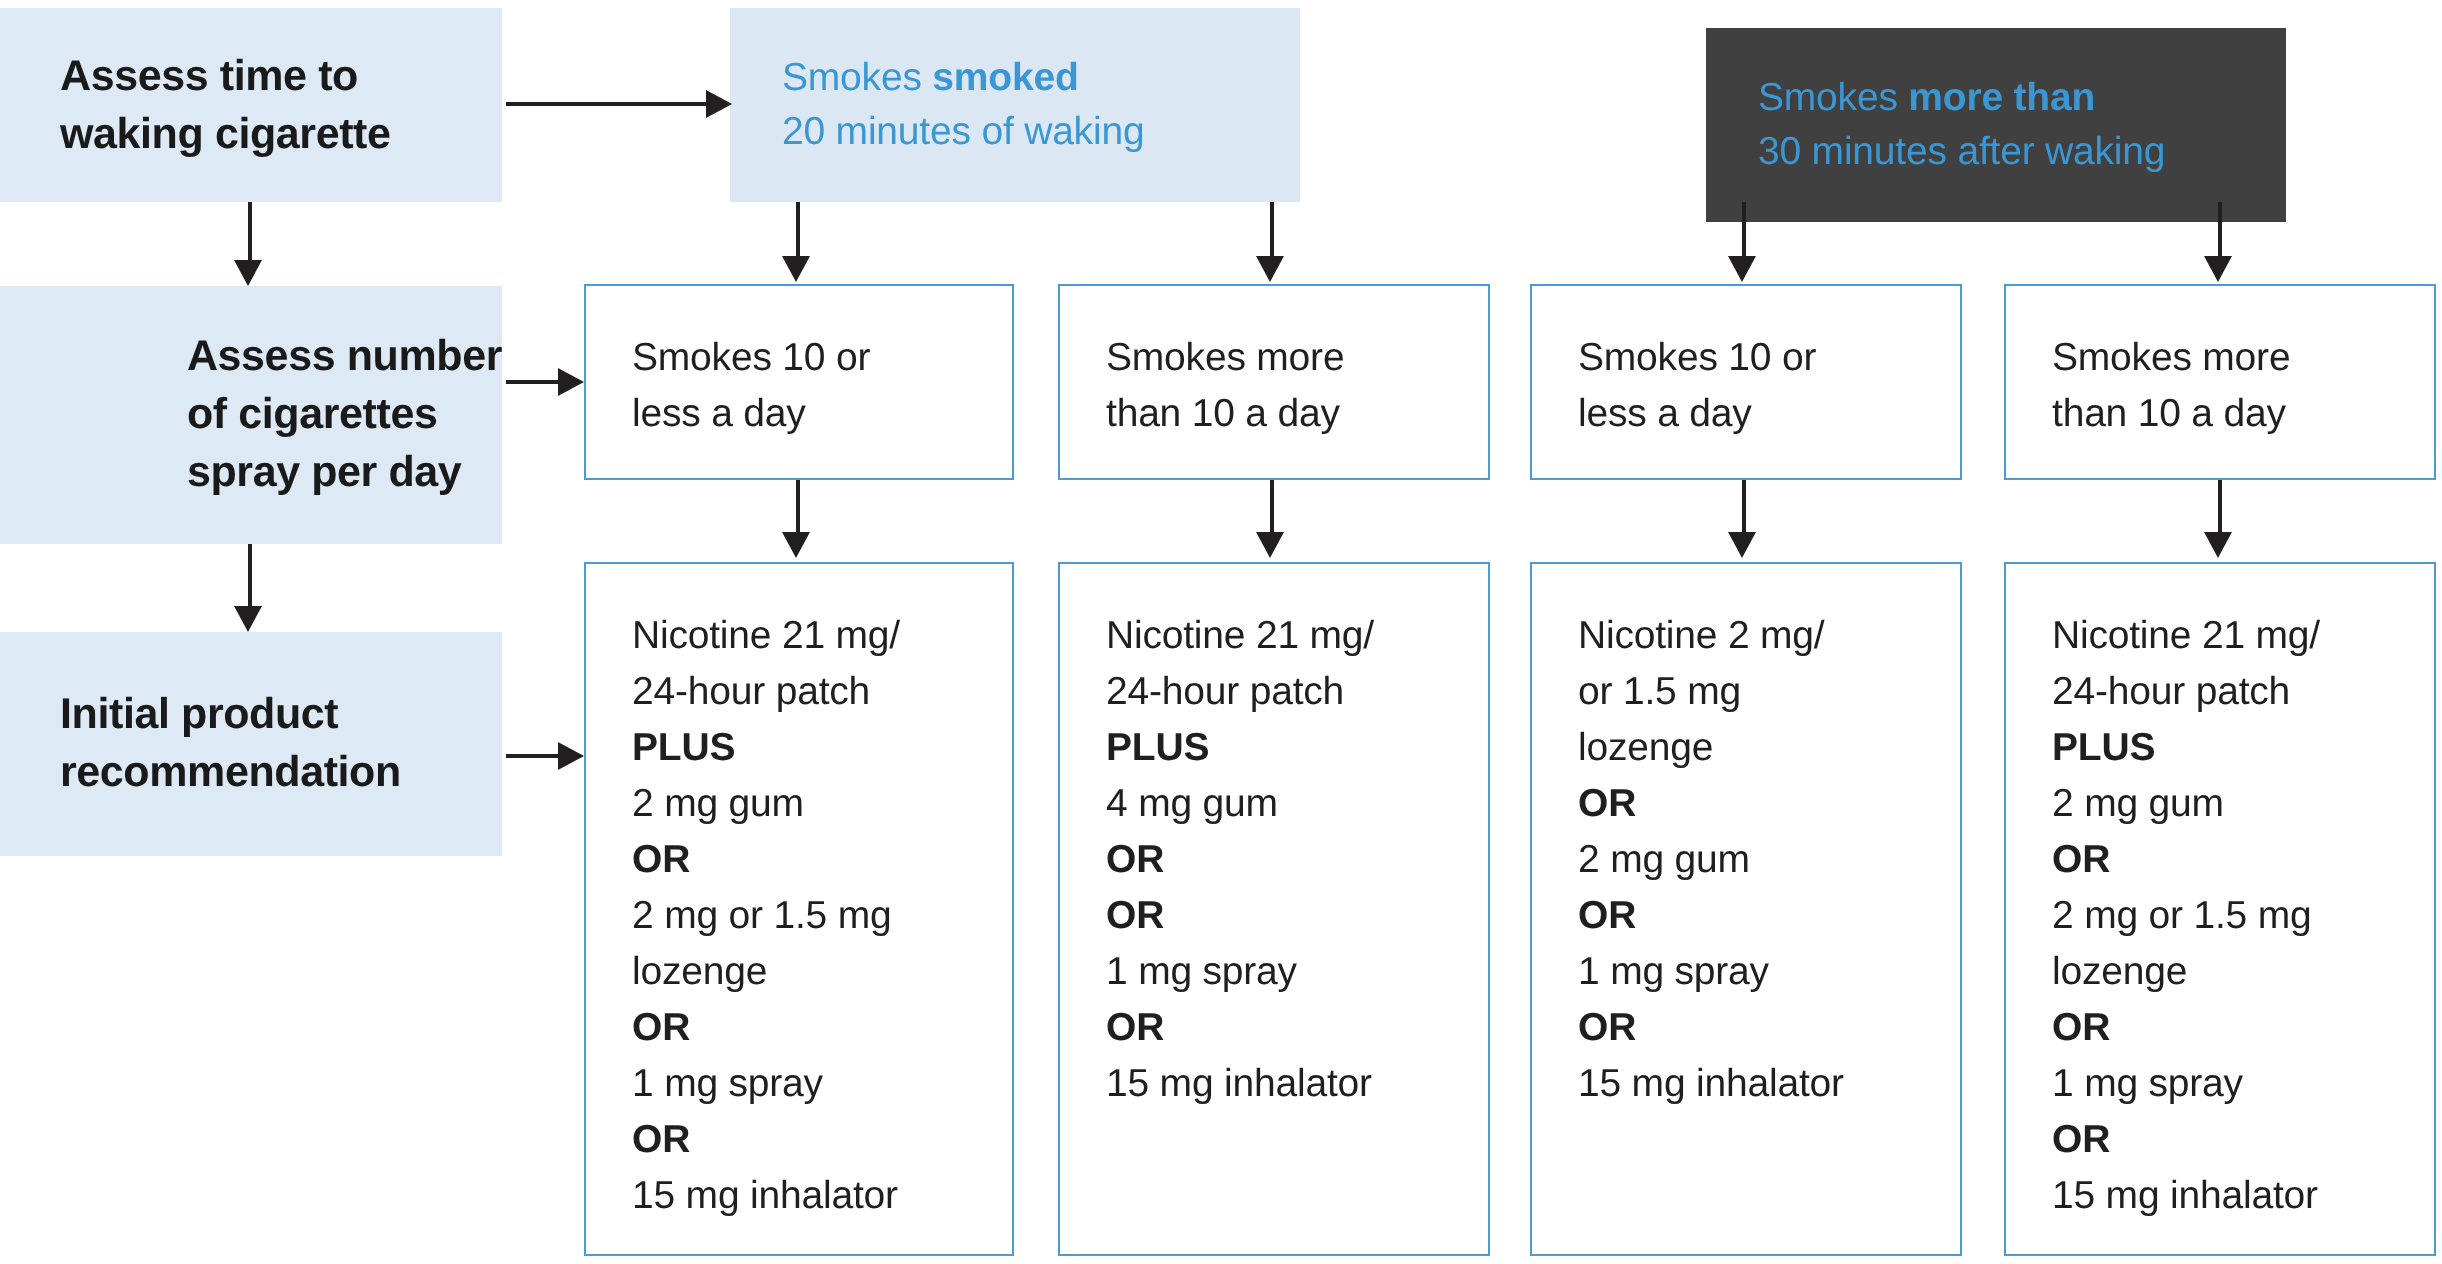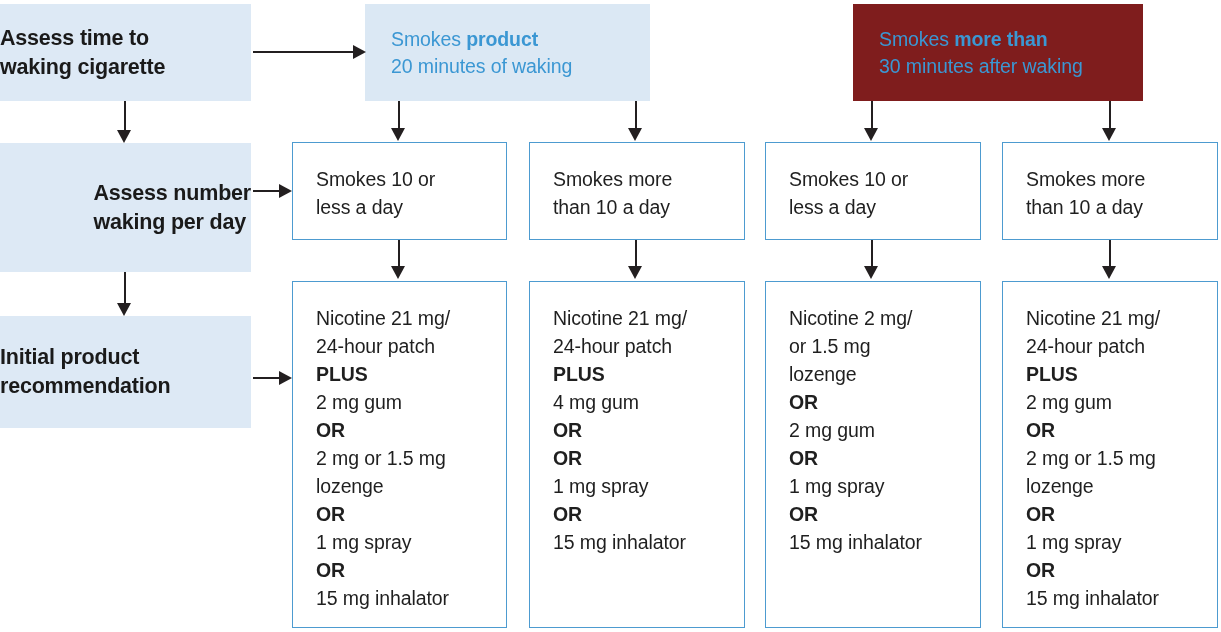--- a/index.html
+++ b/index.html
@@ -21,35 +21,36 @@
 
   
   .stage-box {
     background: #dde9f5;
     color: #1a1a1a;
     font-weight: bold;
     font-size: 21.5px;
     line-height: 29px;
     display: flex;
     align-items: center;
+    padding-left: 30px;
     letter-spacing: -0.2px;
   }
 
   
   .cond-box {
     color: #3b97d3;
     font-size: 19.5px;
     line-height: 27px;
     display: flex;
     align-items: center;
     padding-left: 26px;
     letter-spacing: -0.1px;
   }
   .cond-box.blue { background: #dbe8f4; }
-  .cond-box.grey { background: #7f1d1d; }
+  .cond-box.grey { background: #404040; margin-top: 10px; }
   .cond-box b { font-weight: bold; }
 
   
   .out-box {
     background: #ffffff;
     border: 1.6px solid #4d9bd0;
     font-size: 19.5px;
     line-height: 28px;
     color: #1f1f1f;
     padding: 22px 0 0 23px;
@@ -83,34 +84,35 @@
   <div class="abs stage-box" style="left:0;top:4px;width:251px;height:97px;">
     <div>
       <div>Assess time to</div>
       <div>waking cigarette</div>
     </div>
   </div>
 
   <div class="abs stage-box" style="left:0;top:143px;width:251px;height:129px;justify-content:flex-end;">
     <div>
       <div>Assess number</div>
-      <div>waking per day</div>
+      <div>of cigarettes</div>
+      <div>spray per day</div>
     </div>
   </div>
 
   <div class="abs stage-box" style="left:0;top:316px;width:251px;height:112px;">
     <div>
       <div>Initial product</div>
       <div>recommendation</div>
     </div>
   </div>
 
   <div class="abs cond-box blue" style="left:365px;top:4px;width:285px;height:97px;">
     <div>
-      <div><span>Smokes </span><b>product</b></div>
+      <div><span>Smokes </span><b>smoked</b></div>
       <div>20 minutes of waking</div>
     </div>
   </div>
 
   <div class="abs cond-box grey" style="left:853px;top:4px;width:290px;height:97px;">
     <div>
       <div><span>Smokes </span><b>more than</b></div>
       <div>30 minutes after waking</div>
     </div>
   </div>

